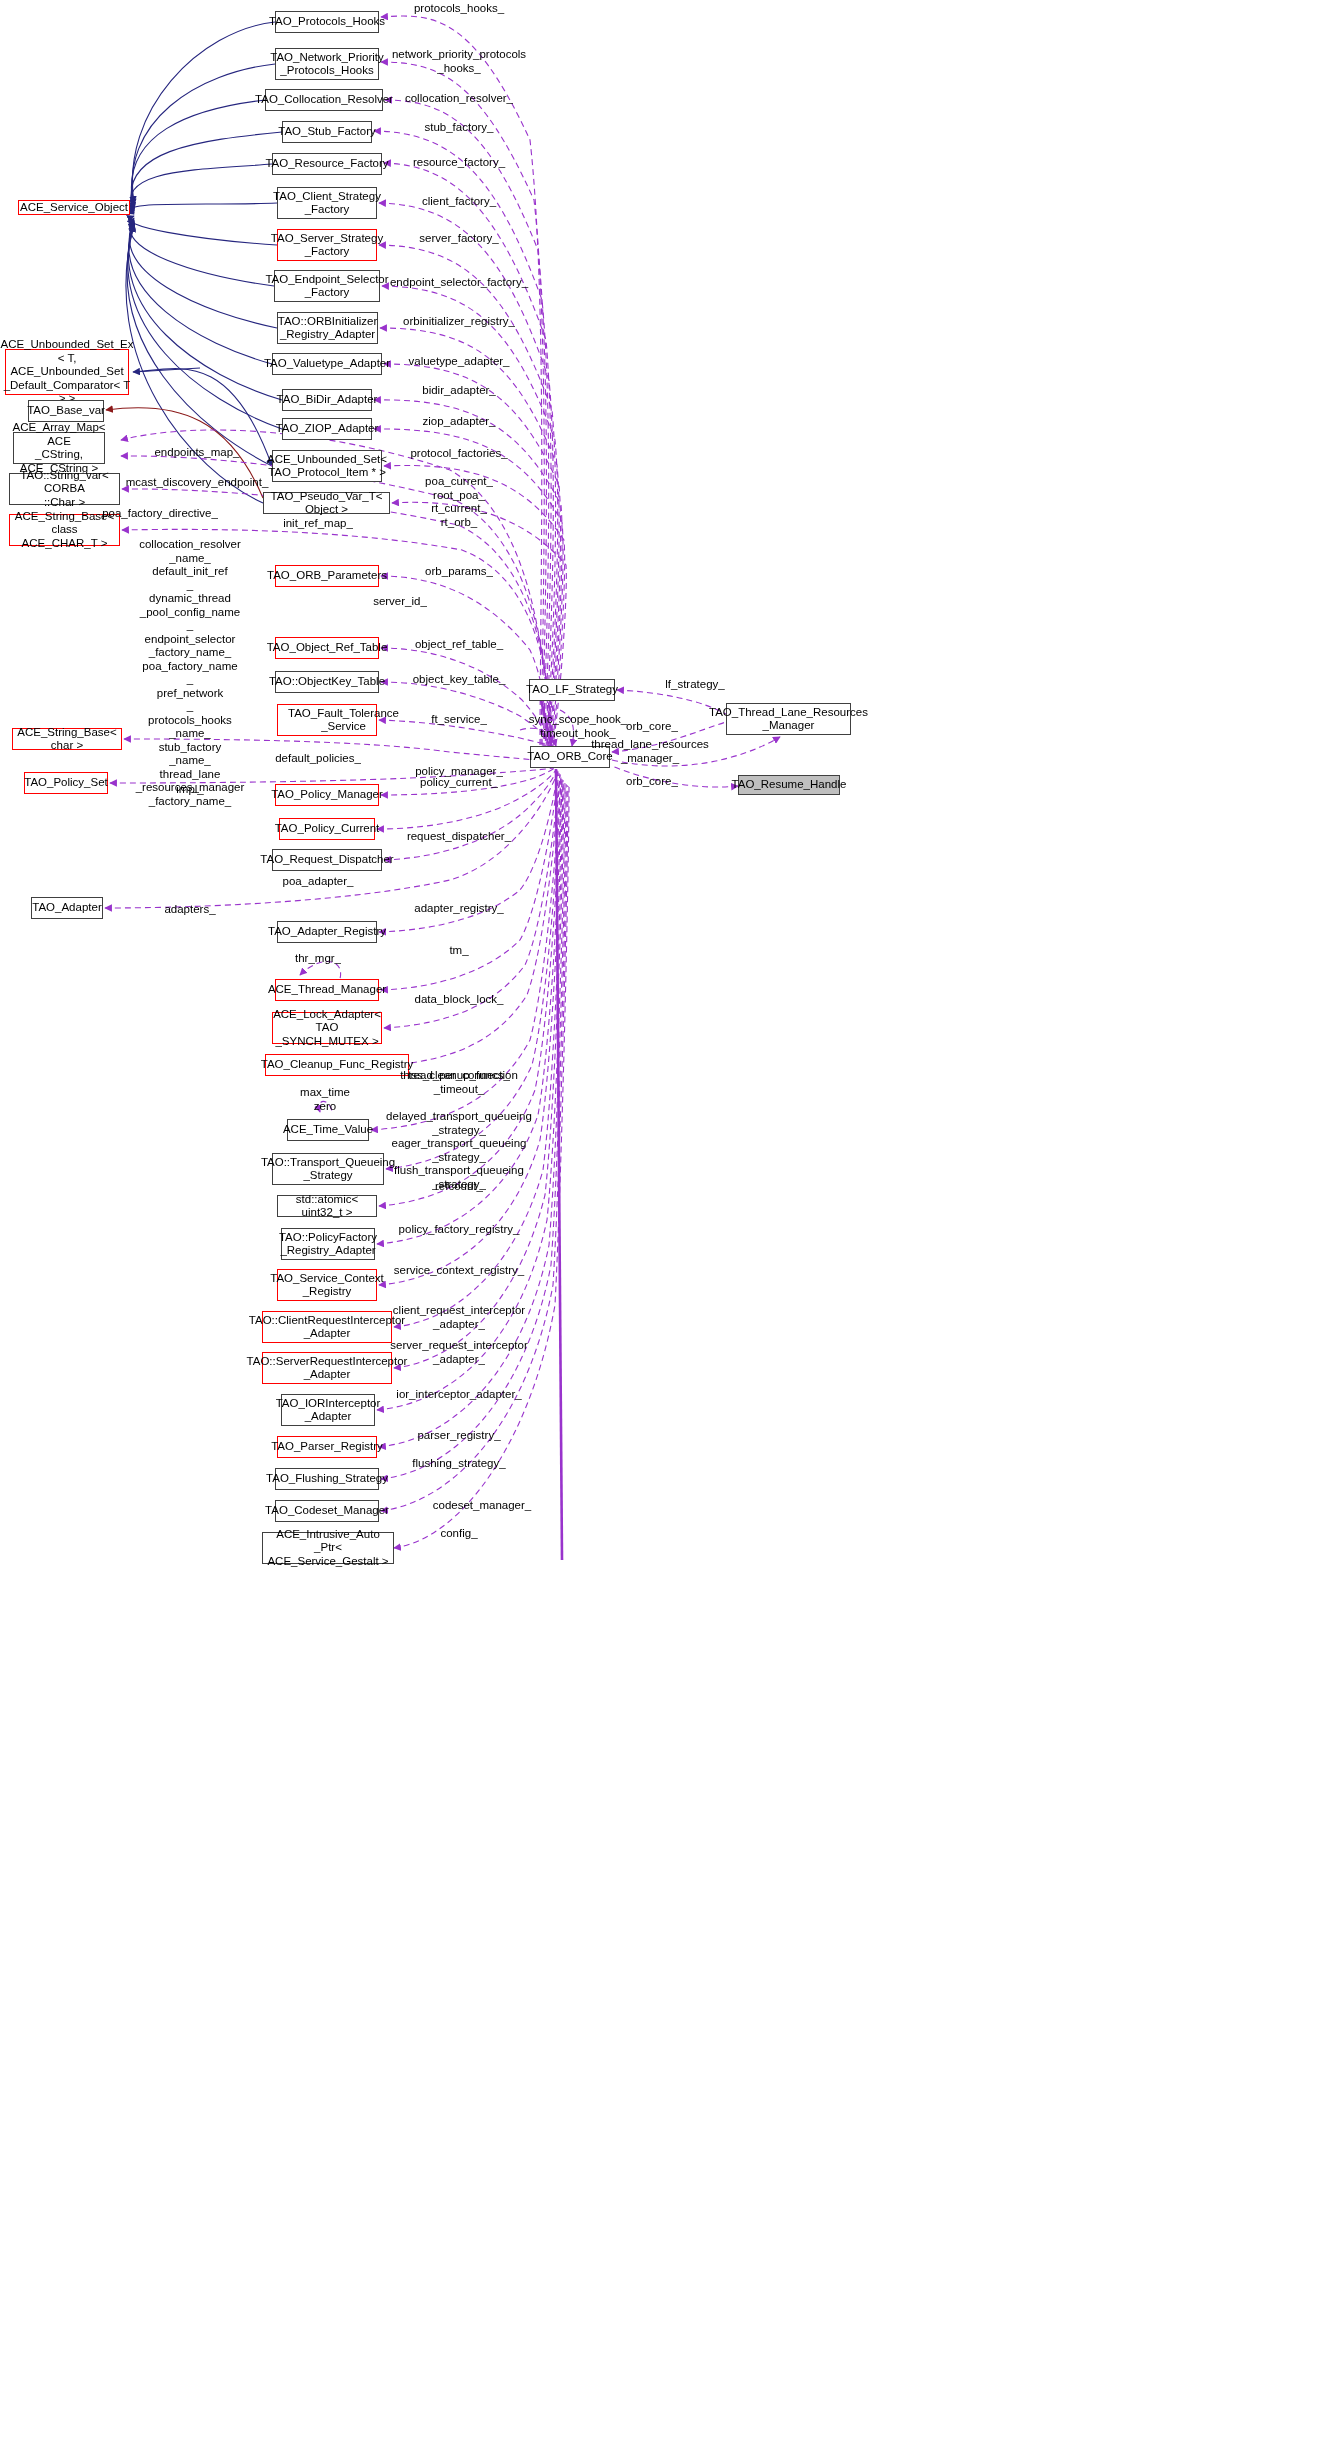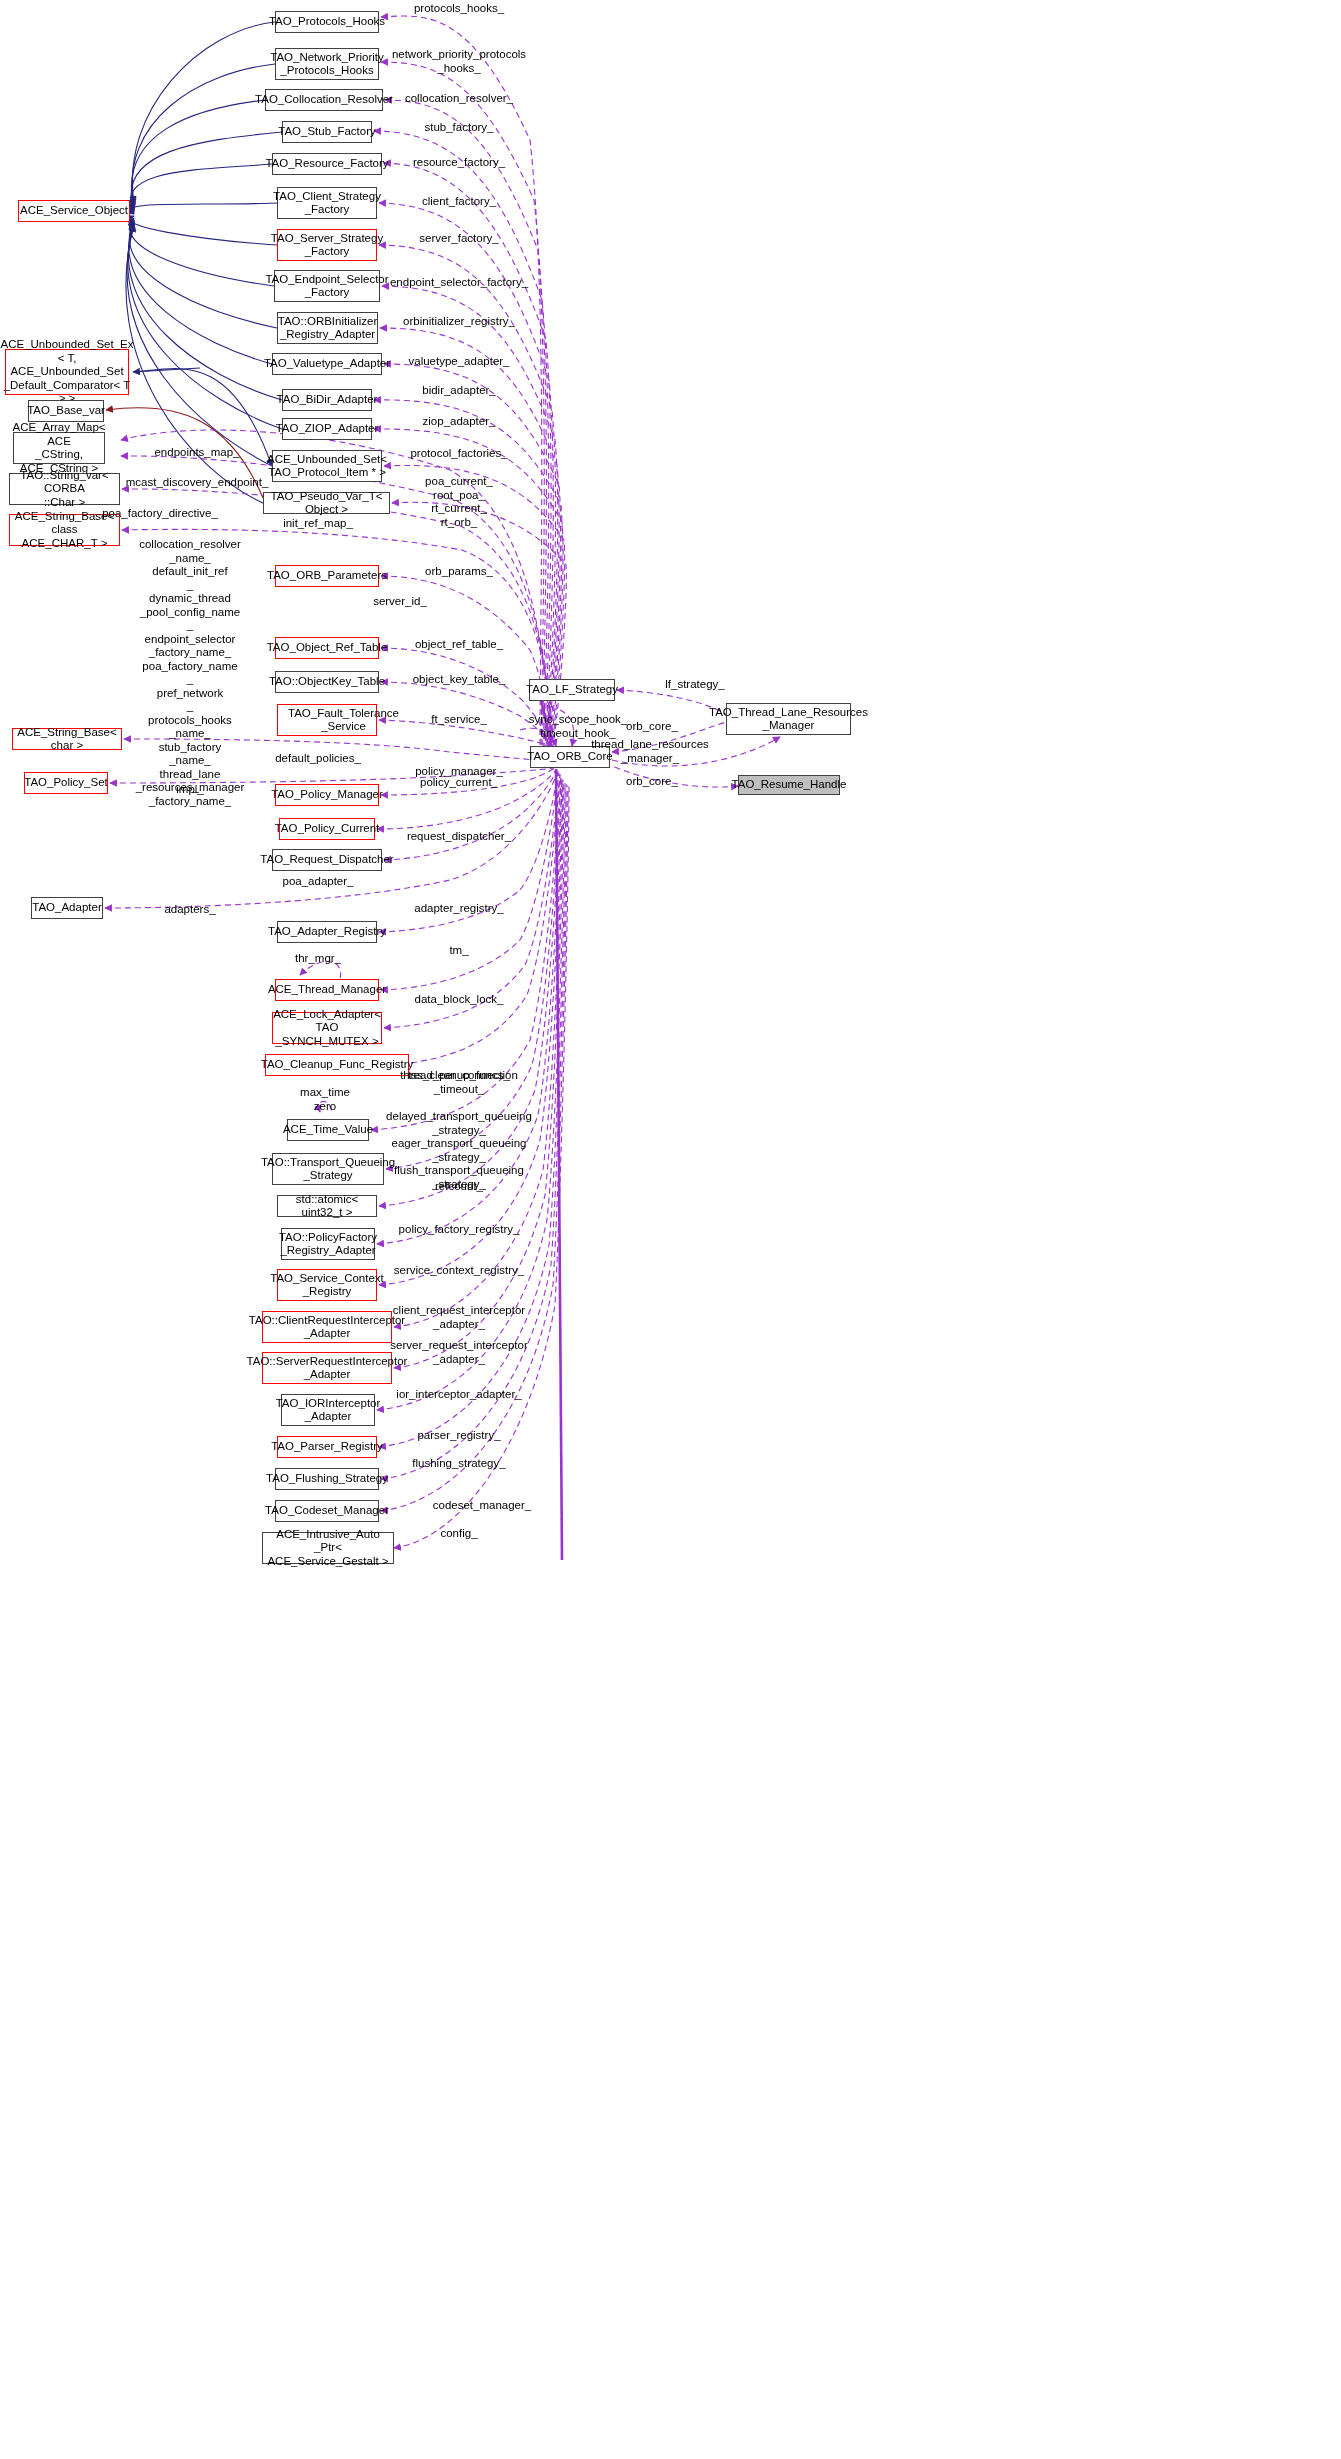--- a/index.html
+++ b/index.html
@@ -133,21 +133,21 @@
       <path d="M560,710 C572,716 576,726 572,746" marker-end="url(#arrUse)"></path>
       <path d="M520,730 C540,724 552,734 556,746" marker-end="url(#arrUse)"></path>
     </g>
 
     <g fill="none" stroke="#9933cc" stroke-width="2.6">
       <path d="M541,700 C545,716 548,730 551,746"></path>
       <path d="M556,769 C558,900 560,1200 562,1560"></path>
     </g>
   </svg>
 
-<div class="node red" style="left: 18px; top: 200px; width: 112px; height: 22px;">ACE_Service_Object</div>
+<div class="node red" style="left: 18px; top: 200px; width: 112px; height: 15px;">ACE_Service_Object</div>
     <div class="node" style="left: 275px; top: 11px; width: 104px; height: 22px;">TAO_Protocols_Hooks</div>
     <div class="node" style="left: 275px; top: 48px; width: 104px; height: 32px;">TAO_Network_Priority
 _Protocols_Hooks</div>
     <div class="node" style="left: 265px; top: 89px; width: 118px; height: 22px;">TAO_Collocation_Resolver</div>
     <div class="node" style="left: 282px; top: 121px; width: 90px; height: 22px;">TAO_Stub_Factory</div>
     <div class="node" style="left: 272px; top: 153px; width: 110px; height: 22px;">TAO_Resource_Factory</div>
     <div class="node" style="left: 277px; top: 187px; width: 100px; height: 32px;">TAO_Client_Strategy
 _Factory</div>
     <div class="node red" style="left: 277px; top: 229px; width: 100px; height: 32px;">TAO_Server_Strategy
 _Factory</div>

